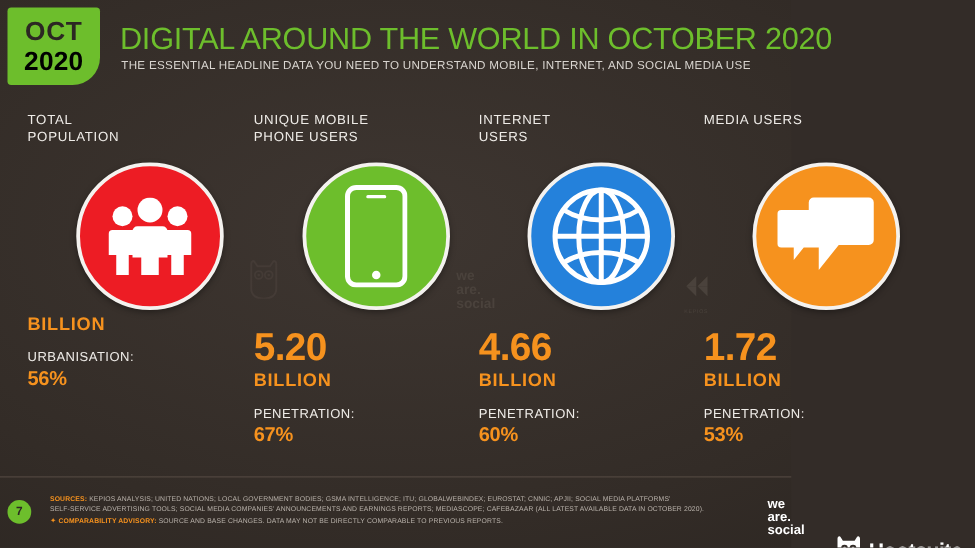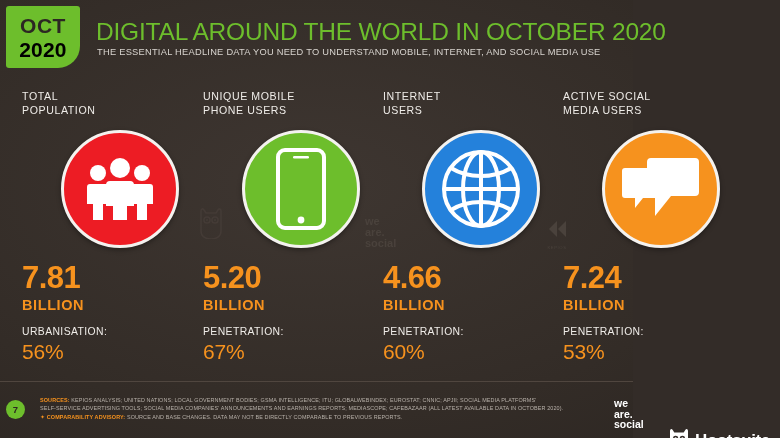--- a/index.html
+++ b/index.html
@@ -90,21 +90,21 @@
     margin-top: 5px;
     font-size: 14.5px; font-weight: bold;
     color: #f6921e; letter-spacing: 0.6px; line-height: 1;
   }
   .metric-label {
     margin-top: 13px;
     font-size: 10.4px; color: #efece8; letter-spacing: 0.4px;
   }
   .metric-value {
     margin-top: 3px;
-    font-size: 21px; font-weight: normal;
+    font-size: 16px; font-weight: bold;
     color: #f6921e; letter-spacing: -0.2px;
   }
 
   
   .wm {
     position: absolute; color: #443b36; user-select: none;
   }
   .wm-owl { left: 198px; top: 207px; }
   .wm-was {
     left: 365px; top: 216px;
@@ -179,21 +179,20 @@
             <circle cx="14" cy="15" r="8"></circle>
             <path d="M6 26h16a3 3 0 0 1 3 3v17h-6v16h-10V46H3V29a3 3 0 0 1 3-3z"></path>
             <circle cx="58" cy="15" r="8"></circle>
             <path d="M50 26h16a3 3 0 0 1 3 3v17h-6v16H53V46h-6V29a3 3 0 0 1 3-3z"></path>
             <circle cx="36" cy="10" r="10"></circle>
             <path d="M26 23h20a4 4 0 0 1 4 4v21h-7v14H29V48h-7V27a4 4 0 0 1 4-4z"></path>
           </g>
         </svg>
       </div>
     </div>
-    <div class="big-num">7.81</div>
     <div class="unit">BILLION</div>
     <div class="metric-label">URBANISATION:</div>
     <div class="metric-value">56%</div>
   </div>
 
   <div class="col col-2">
     <div class="col-title">
       <div>UNIQUE MOBILE</div>
       <div>PHONE USERS</div>
     </div>
@@ -232,34 +231,33 @@
       </div>
     </div>
     <div class="big-num">4.66</div>
     <div class="unit">BILLION</div>
     <div class="metric-label">PENETRATION:</div>
     <div class="metric-value">60%</div>
   </div>
 
   <div class="col col-4">
     <div class="col-title">
-      <div>ACTIVE SOCIAL</div>
       <div>MEDIA USERS</div>
     </div>
     <div class="circle-wrap">
       <div class="circle c-orange">
         <svg width="80" height="70" viewBox="0 0 80 70" aria-hidden="true">
           <g fill="#ffffff">
             <path d="M4 14h30a3 3 0 0 1 3 3v24a3 3 0 0 1-3 3H22l-8 10V44H4a3 3 0 0 1-3-3V17a3 3 0 0 1 3-3z"></path>
             <path d="M30 4h44a4 4 0 0 1 4 4v30a4 4 0 0 1-4 4H50L34 62V42h-4a4 4 0 0 1-4-4V8a4 4 0 0 1 4-4z"></path>
           </g>
         </svg>
       </div>
     </div>
-    <div class="big-num">7.24</div>
+    <div class="big-num">1.72</div>
     <div class="unit">BILLION</div>
     <div class="metric-label">PENETRATION:</div>
     <div class="metric-value">53%</div>
   </div>
 
   <div class="wm wm-owl">
     <svg width="26" height="32" viewBox="0 0 26 32" aria-hidden="true">
       <path d="M3 4c0-2 2-3 3-1l2 3h10l2-3c1-2 3-1 3 1v20c0 5-4 8-10 8S3 29 3 24z" fill="none" stroke="#443b36" stroke-width="1.6"></path>
       <circle cx="9" cy="13" r="3.1" fill="none" stroke="#443b36" stroke-width="1.5"></circle>
       <circle cx="17" cy="13" r="3.1" fill="none" stroke="#443b36" stroke-width="1.5"></circle>

